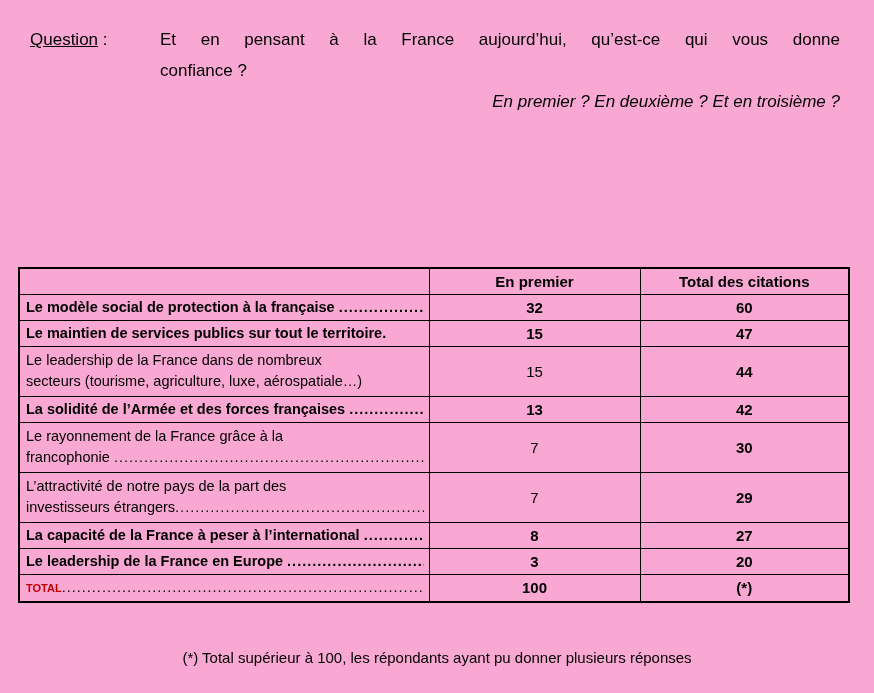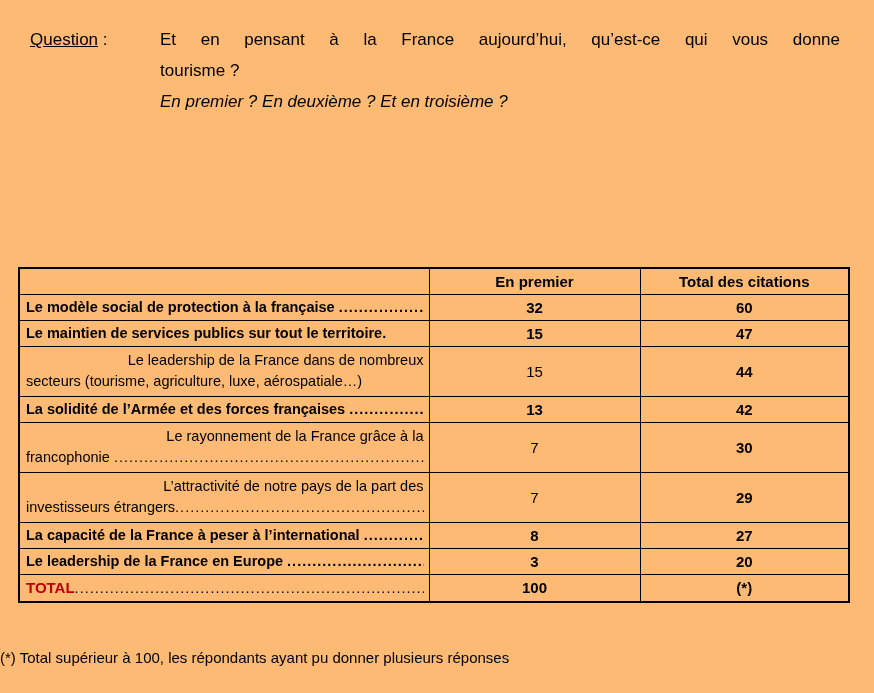--- a/index.html
+++ b/index.html
@@ -1,68 +1,68 @@
 <!DOCTYPE html>
 <html><head>
 <meta charset="utf-8">
 <style>
   * { margin:0; padding:0; box-sizing:border-box; }
   html,body { background:#ffffff; }
   .page {
-    position:relative; width:874px; height:693px; background:#fdba74;
+    position:relative; width:874px; height:693px; background:#f9a8d4;
     font-family:"Liberation Sans","DejaVu Sans",sans-serif; color:#000;
     overflow:hidden;
     padding-left:20px;
   }
   
   .question-block { position:absolute; top:24px; left:30px; right:34px; display:flex; }
   .q-label { width:130px; flex:0 0 130px; font-size:17px; line-height:31px; }
   .q-label .q-word { text-decoration:underline; }
   .q-body { flex:1; font-size:17px; line-height:31px; }
   .q-line1 { text-align:justify; text-align-last:justify; }
-  .q-line3 { font-style:italic; }
+  .q-line3 { font-style:italic;text-align:right; }
   
   table.results {
     position:absolute; top:267px; left:18px; width:830px;
     border-collapse:collapse; table-layout:fixed;
     border:2.5px solid #000;
   }
   table.results col.c-label { width:410px; }
   table.results col.c-prem  { width:211px; }
   table.results col.c-tot   { width:209px; }
   table.results td, table.results th {
     border:1.5px solid #000; vertical-align:middle; overflow:hidden;
   }
   th.hdr { font-size:15px; font-weight:bold; text-align:center; height:26px;margin-left:12px; }
   td.lbl { padding:2px 5px 2px 6px; font-size:14.5px; line-height:21px; }
   td.val { text-align:center; font-size:15px; }
   td.val.bold { font-weight:bold; }
   tr.h26 td { height:26px;font-weight:bold; }
   tr.h50 td { height:50px; }
   tr.h28 td { height:28px; }
-  .lbl-line { white-space:pre;text-align:right; }
+  .lbl-line { white-space:pre; }
   .lbl-last { display:flex; align-items:baseline; }
   .lbl-last .txt { white-space:pre; flex:0 0 auto; }
   .lbl-last .leader { flex:1 1 0; overflow:hidden; white-space:nowrap; letter-spacing:1px; }
-  .total-red { color:#C00000; font-weight:bold; font-size:15px; }
+  .total-red { color:#C00000; font-weight:bold; font-size:11px; }
   
-  .footnote { position:absolute; top:649px; left:0; width:100%; font-size:15px; }
+  .footnote { position:absolute; top:649px; left:0; width:100%; text-align:center; font-size:15px; }
 </style>
 </head>
 <body>
 
 <div class="page">
 
   <div class="question-block">
     <div class="q-label">
       <span class="q-word">Question</span><span> :</span>
     </div>
     <div class="q-body">
       <div class="q-line1">Et en pensant à la France aujourd’hui, qu’est-ce qui vous donne</div>
-      <div class="q-line2">tourisme ?</div>
+      <div class="q-line2">confiance ?</div>
       <div class="q-line3">En premier ? En deuxième ? Et en troisième ?</div>
     </div>
   </div>
 
   <table class="results">
     <colgroup>
       <col class="c-label">
         <col class="c-prem">
         <col class="c-tot">
     </colgroup>

